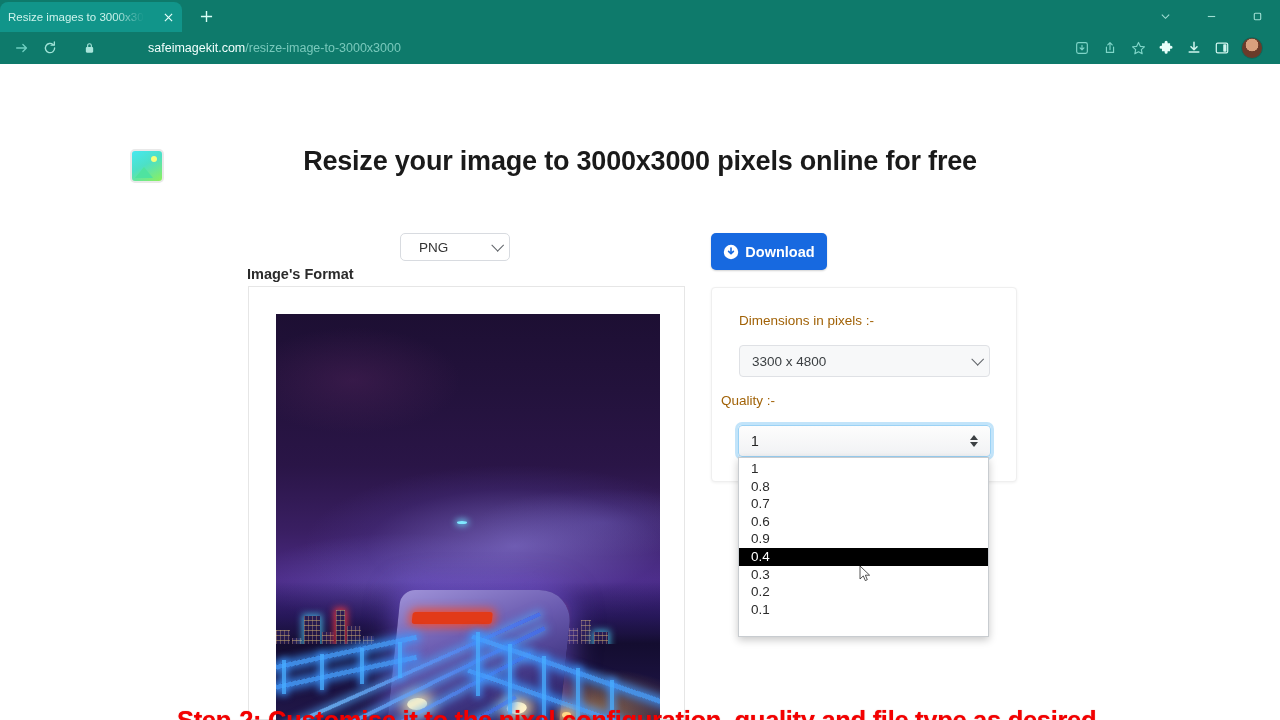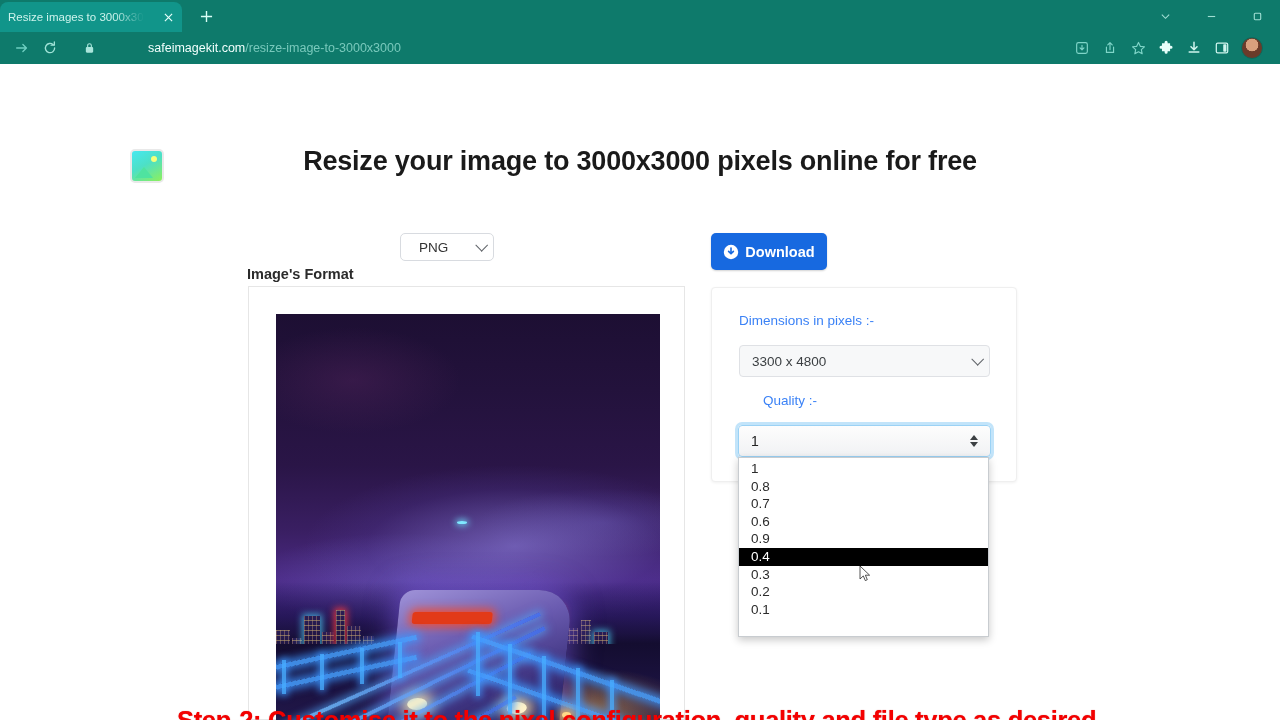--- a/index.html
+++ b/index.html
@@ -115,21 +115,21 @@
     position: relative;
   }
   .select .caret {
     position: absolute; right: 10px; top: 50%; transform: translateY(-50%);
     width: 9px; height: 9px;
     border-right: 1.6px solid #5f6368; border-bottom: 1.6px solid #5f6368;
     transform-origin: center;
     rotate: 45deg; translate: 0 -3px;
   }
   #format-select {
-    position: absolute; left: 400px; top: 169px; width: 94px; height: 28px;
+    position: absolute; left: 400px; top: 169px; width: 110px; height: 28px;
     padding-left: 18px;
   }
 
   .download-btn {
     position: absolute; left: 711px; top: 169px;
     width: 116px; height: 37px;
     background: #1769e0;
     border-radius: 5px;
     display: flex; align-items: center; justify-content: center;
     gap: 6px;
@@ -231,24 +231,24 @@
   .options-card {
     position: absolute; left: 711px; top: 223px;
     width: 306px; height: 195px;
     background: #fff;
     border: 1px solid #efefef;
     border-radius: 4px;
     box-shadow: 0 1px 3px rgba(0,0,0,0.06);
   }
   .opt-label {
     position: absolute;
-    font-size: 13.5px; color: #3b82f6;
+    font-size: 13.5px; color: #a16207;
   }
   #dim-label { left: 739px; top: 249px; }
-  #qual-label { left: 763px; top: 329px; }
+  #qual-label { left: 721px; top: 329px; }
 
   #dimensions-select {
     position: absolute; left: 739px; top: 281px;
     width: 251px; height: 32px;
     background: #f7f8f9;
     border: 1px solid #dfe1e5;
     border-radius: 4px;
     color: #3c4043; font-size: 13.5px;
     padding-left: 12px;
   }

